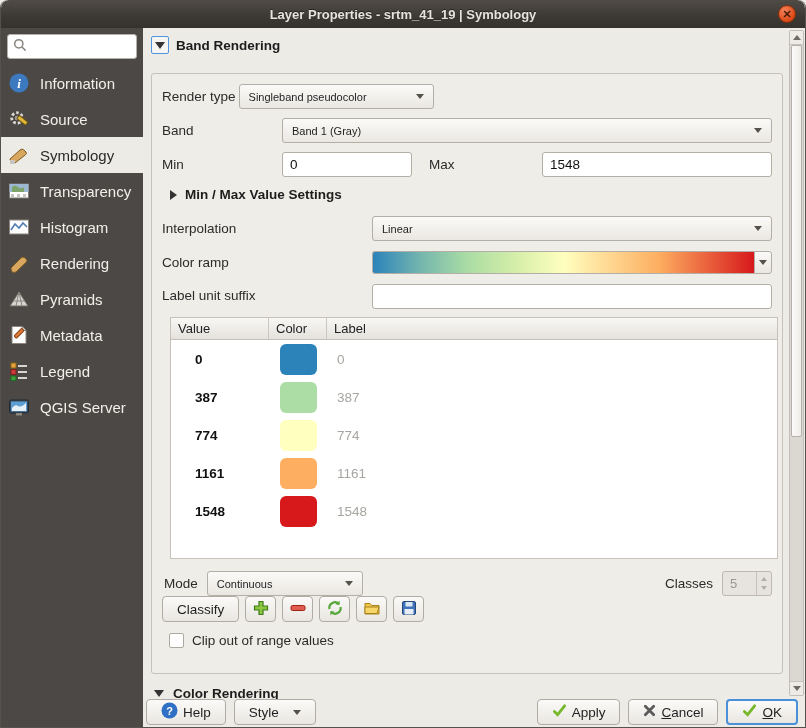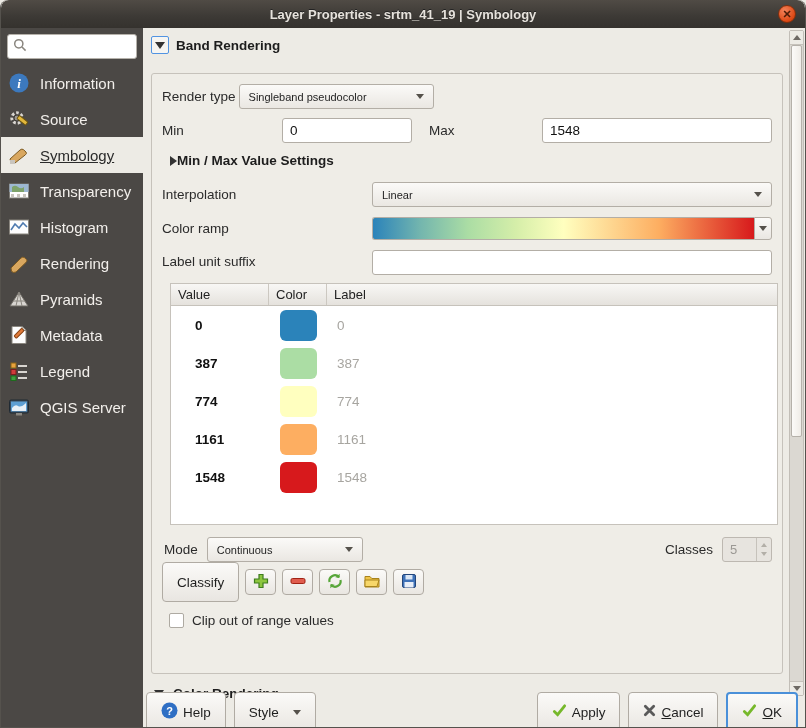--- a/index.html
+++ b/index.html
@@ -22,21 +22,21 @@
   
   .sidebar { position:absolute; left:0; top:28px; bottom:0; width:142px; background:#4b4845; }
   .search-box { margin:6px; height:25px; background:#fff; border:1px solid #b5b1aa; border-radius:3px;
                 display:flex; align-items:center; padding:0 5px; }
   .search-box input { border:none; outline:none; width:100px; font-size:12px; background:transparent;
                       font-family:"Liberation Sans",sans-serif; }
   .nav { margin-top:4px; }
   .nav-item { height:36px; display:flex; align-items:center; padding-left:7px; color:#f2efeb;
               font-size:15px; cursor:default; }
   .nav-item .nicon { width:26px; height:22px; display:flex; align-items:center; margin-right:6px; flex:0 0 26px; }
-  .nav-item.selected { background:#edebe5; color:#2b2b2b;text-decoration:underline; }
+  .nav-item.selected { background:#edebe5; color:#2b2b2b; }
 
   
   .main { position:absolute; left:142px; top:28px; right:0; bottom:0; background:#edebe5; }
   .content { position:absolute; left:0; top:0; right:16px; bottom:30px; padding:8px 0 0 8px; }
 
   .section-header { display:flex; align-items:center; gap:7px; font-weight:bold; font-size:13.5px;
                     color:#1d1d1d; margin-bottom:19px; }
   .tri-box { width:18px; height:18px; background:#f6f5f2; border:1px solid #5294e2; border-radius:2px;
              display:flex; align-items:center; justify-content:center; }
   .tri-down { width:0; height:0; border-left:5px solid transparent; border-right:5px solid transparent;
@@ -59,21 +59,21 @@
   .combo .caret { margin-left:auto; width:0; height:0; border-left:4px solid transparent;
                   border-right:4px solid transparent; border-top:5px solid #55514b; }
   .combo.fill { flex:1; }
   .textbox { height:25px; background:#fff; border:1px solid #b3aea6; border-radius:3px; padding:0 7px;
              font-size:13.5px; font-family:"Liberation Sans",sans-serif; color:#111; outline:none; }
 
   .minmax-row .textbox.min { width:130px; }
   .minmax-row .max-lbl { margin-left:17px; width:113px; }
   .minmax-row .textbox.max { flex:1; }
 
-  .subsection { display:flex; align-items:center; font-weight:bold; font-size:13.5px;
+  .subsection { display:flex; align-items:center; gap:8px; font-weight:bold; font-size:13.5px;
                 margin:4px 0 14px 8px; color:#1d1d1d; }
 
   .ramp-row .ramp-wrap { flex:1; display:flex; }
   .ramp { flex:1; height:23px; border:1px solid #b3aea6; border-right:none; border-radius:3px 0 0 3px; }
   .ramp-btn { width:18px; height:23px; background:linear-gradient(#fbfaf8,#eae7e2);
               border:1px solid #b3aea6; border-radius:0 3px 3px 0;
               display:flex; align-items:center; justify-content:center; }
   .ramp-btn .caret { width:0; height:0; border-left:4px solid transparent; border-right:4px solid transparent;
                      border-top:5px solid #55514b; }
 
@@ -97,21 +97,21 @@
   .mode-row .combo { width:156px; margin-left:9px; }
   .classes-lbl { margin-left:auto; font-size:13.5px; }
   .spinner { width:50px; height:25px; margin-left:9px; background:#e7e4df; border:1px solid #bdb8b1;
              border-radius:3px; display:flex; align-items:center; color:#9b9894; padding-left:7px;
              position:relative; }
   .spin-btns { position:absolute; right:0; top:0; bottom:0; width:15px; border-left:1px solid #c6c2bb;
                display:flex; flex-direction:column; align-items:center; justify-content:space-evenly; }
   .spin-up { width:0;height:0;border-left:3.5px solid transparent;border-right:3.5px solid transparent;border-bottom:4.5px solid #b3afa8; }
   .spin-dn { width:0;height:0;border-left:3.5px solid transparent;border-right:3.5px solid transparent;border-top:4.5px solid #b3afa8; }
 
-  .btn { height:40px; background:linear-gradient(#fbfaf8,#e9e6e1); border:1px solid #b0aba3;
+  .btn { height:26px; background:linear-gradient(#fbfaf8,#e9e6e1); border:1px solid #b0aba3;
          border-radius:4px; display:inline-flex; align-items:center; justify-content:center;
          font-size:13.5px; color:#1f1f1f; padding:0 14px; cursor:default;
          font-family:"Liberation Sans",sans-serif; }
   .classify-row { display:flex; align-items:center; gap:6px; margin-bottom:11px; }
   .icon-btn { width:31px; height:26px; padding:0; }
 
   .clip-row { display:flex; align-items:center; gap:8px; margin-left:7px; font-size:13.5px; }
   .checkbox { width:15px; height:15px; background:#fff; border:1px solid #aeaaa2; border-radius:2px; }
 
   .color-rendering-header { display:flex; align-items:center; gap:9px; font-weight:bold;
@@ -276,20 +276,27 @@
       <div class="group-box">
 
         <div class="form-row">
           <span class="lbl" style="margin-right:3px">Render type</span>
           <div class="combo" style="width:195px">
             <span>Singleband pseudocolor</span>
             <span class="caret"></span>
           </div>
         </div>
 
+        <div class="form-row">
+          <span class="lbl lbl-short">Band</span>
+          <div class="combo fill">
+            <span>Band 1 (Gray)</span>
+            <span class="caret"></span>
+          </div>
+        </div>
 
         <div class="form-row minmax-row" style="margin-bottom:10px">
           <span class="lbl lbl-short">Min</span>
           <input class="textbox min" value="0" style="">
           <span class="lbl max-lbl">Max</span>
           <input class="textbox max" value="1548" style="">
         </div>
 
         <div class="subsection">
           <span class="tri-right"></span>

